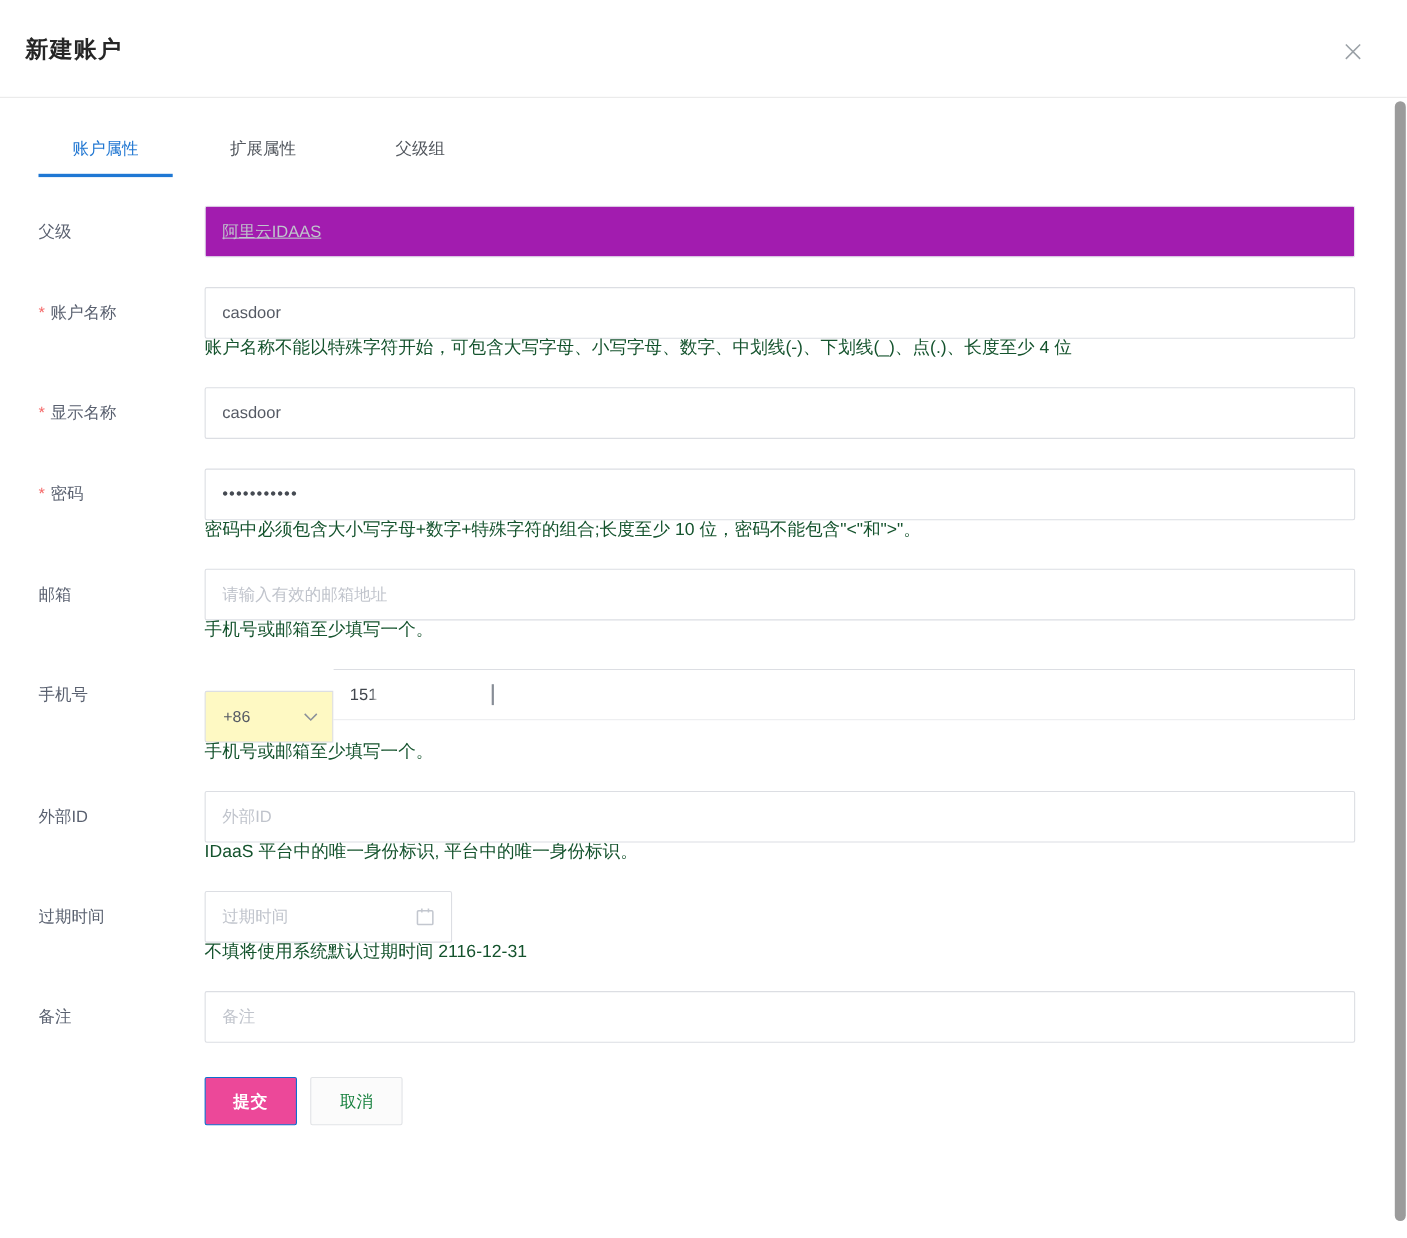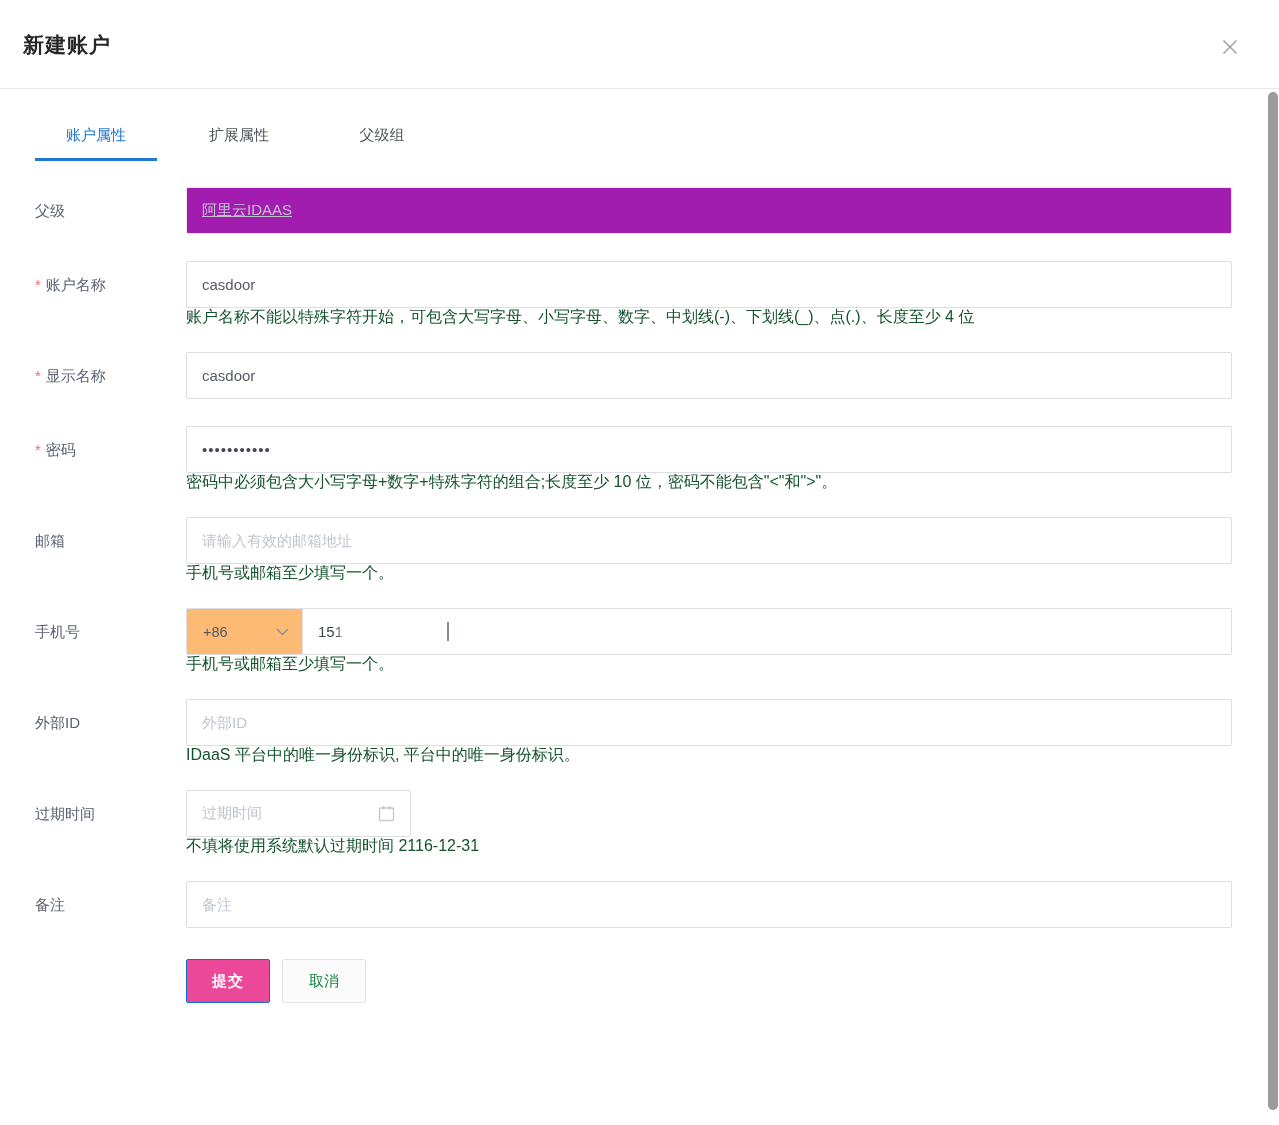--- a/index.html
+++ b/index.html
@@ -131,21 +131,22 @@
     height: 47px;
     border: 1px solid #dcdee3;
     border-radius: 2px 0 0 2px;
     display: flex;
     align-items: center;
     justify-content: space-between;
     padding: 0 13px 0 16px;
     font-size: 14.5px;
     color: #555a64;
     cursor: pointer;
-    background: #fdba74;
+    background: #fef9c3;
+    margin-top: 20px;
   }
   .phone-field {
     flex: 1;
     height: 47px;
     border: 1px solid #dcdee3;
     border-left: none;
     border-radius: 0 2px 2px 0;
     display: flex;
     align-items: center;
     padding: 16px 15px;

